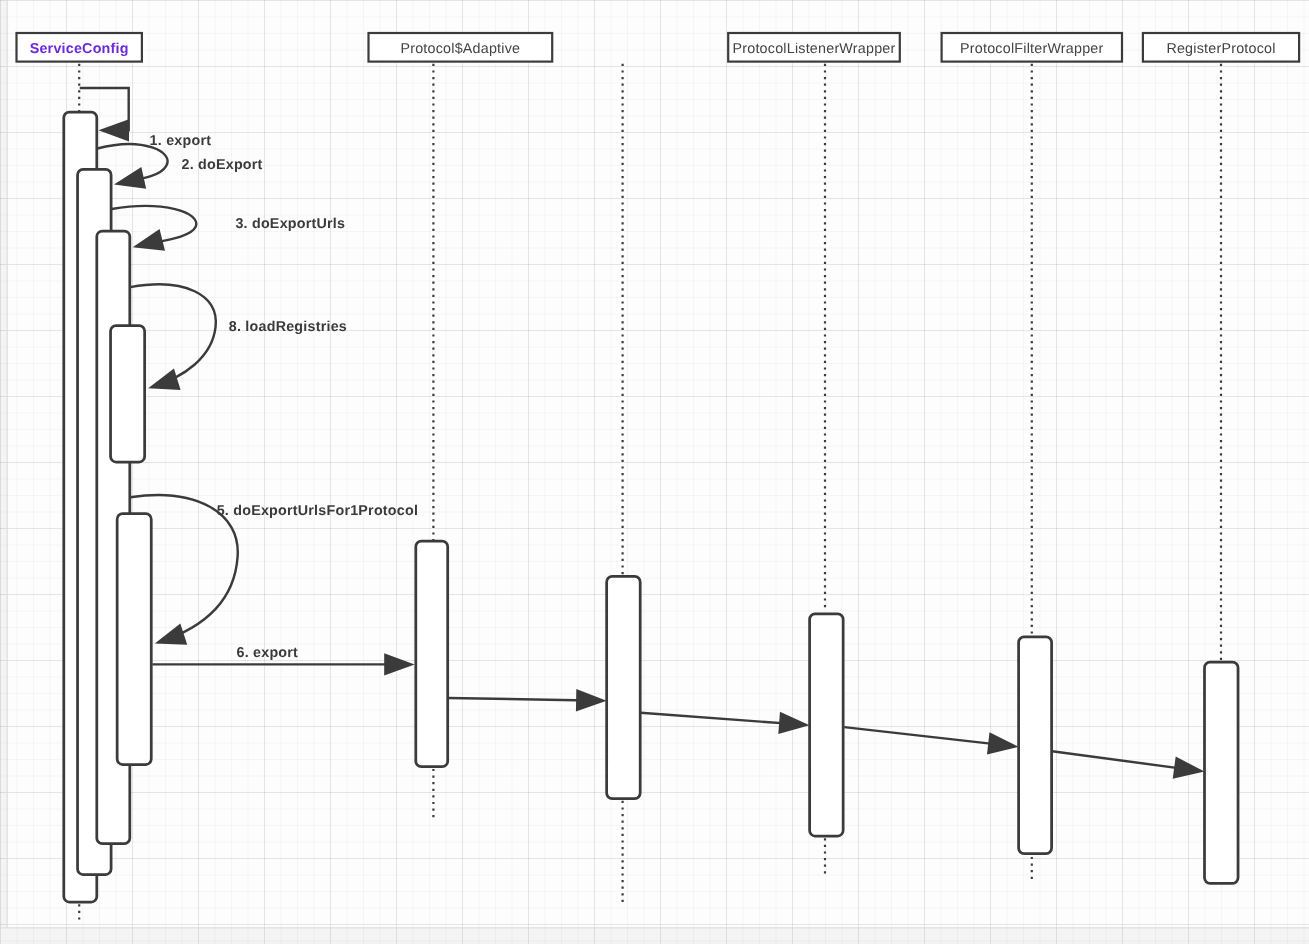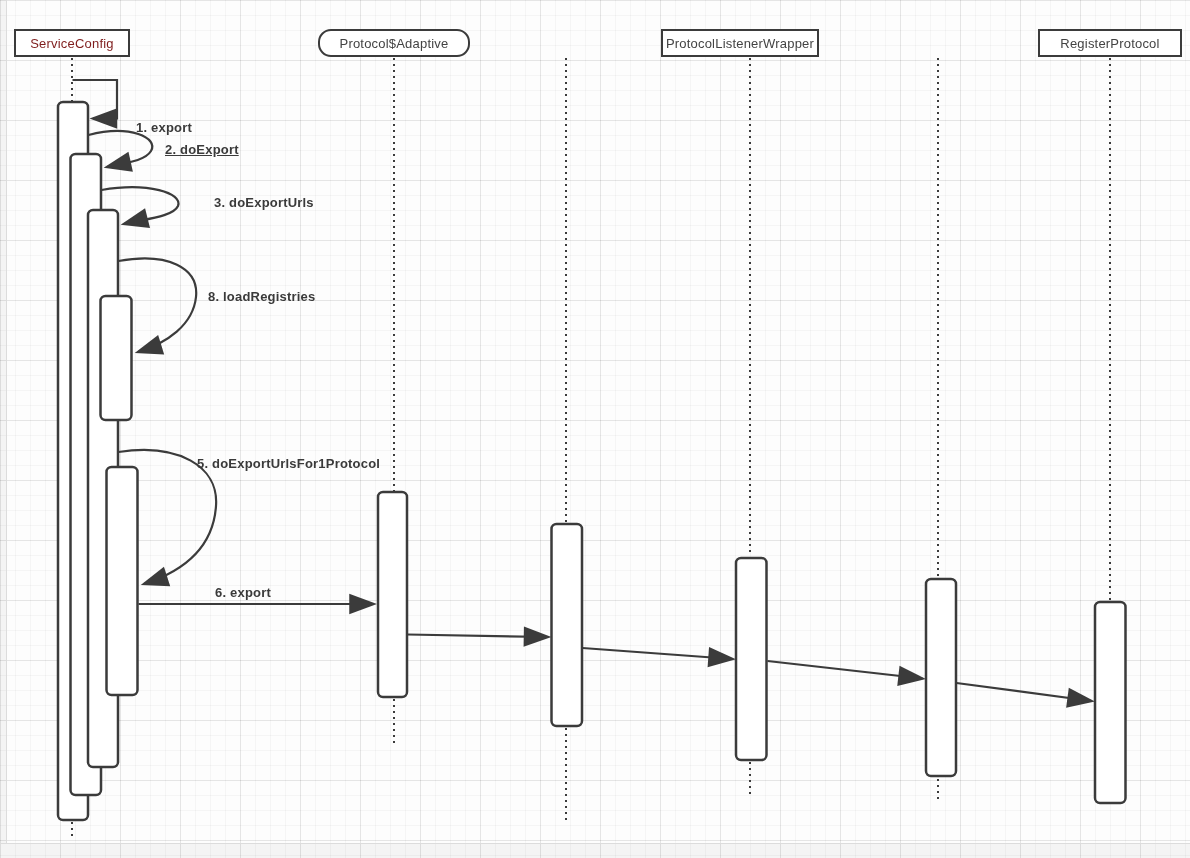--- a/index.html
+++ b/index.html
@@ -20,36 +20,36 @@
   .edge-left{left:0;top:0;width:6px;height:843px;border-right:1px solid #dcdcdc;}
   .edge-bottom{left:0;top:843px;width:1190px;height:15px;border-top:1px solid #dcdcdc;}
   svg.layer{position:absolute;left:0;top:0;}
   .lifeline-head{
     position:absolute;top:29px;height:28px;
     box-sizing:border-box;border:2px solid #3b3b3b;background:#fff;
     display:flex;align-items:center;justify-content:center;
     font-size:13px;color:#434343;letter-spacing:0.2px;
     white-space:nowrap;
   }
-  .lifeline-head.bold{font-weight:normal;color:#7f1d1d;}
+  .lifeline-head.bold{font-weight:bold;color:#6d28d9;}
   .msg-label{
     position:absolute;
     font-size:13px;font-weight:bold;color:#3a3a3a;
     white-space:nowrap;letter-spacing:0.2px;
   }
   
   #h0{left:14px;width:116px;}
-  #h1{left:318px;width:152px;border-radius:13px;}
+  #h1{left:334px;width:169px;}
   #h2{left:487px;width:158px;}
   #h3{left:661px;width:158px;}
   #h4{left:855px;width:166px;}
   #h5{left:1038px;width:144px;}
   
   #m0{left:136px;top:84px;margin-top:36px;}
-  #m1{left:165px;top:142px;text-decoration:underline;}
+  #m1{left:165px;top:142px;}
   #m2{left:187px;top:195px;margin-left:27px;}
   #m3{left:208px;top:289px;}
   #m4{left:197px;top:456px;text-align:center;}
   #m5{left:215px;top:585px;}
 </style>
 </head>
 <body>
 
 <div class="stage">
 
@@ -97,20 +97,21 @@
       <path d="M407.5 634.5 L548 637" marker-end="url(#arw)"></path>
       <path d="M582.5 648 L732.5 659" marker-end="url(#arw)"></path>
       <path d="M767.5 661 L922.5 678.5" marker-end="url(#arw)"></path>
       <path d="M956.5 683 L1091.5 701" marker-end="url(#arw)"></path>
     </g>
   </svg>
 
   <div id="h0" class="lifeline-head bold">ServiceConfig</div>
   <div id="h1" class="lifeline-head">Protocol$Adaptive</div>
   <div id="h3" class="lifeline-head">ProtocolListenerWrapper</div>
+  <div id="h4" class="lifeline-head">ProtocolFilterWrapper</div>
   <div id="h5" class="lifeline-head">RegisterProtocol</div>
 
   <div id="m0" class="msg-label">1. export</div>
   <div id="m1" class="msg-label">2. doExport</div>
   <div id="m2" class="msg-label">3. doExportUrls</div>
   <div id="m3" class="msg-label">8. loadRegistries</div>
   <div id="m4" class="msg-label">5. doExportUrlsFor1Protocol</div>
   <div id="m5" class="msg-label">6. export</div>
 
   <div class="edge edge-left"></div>

